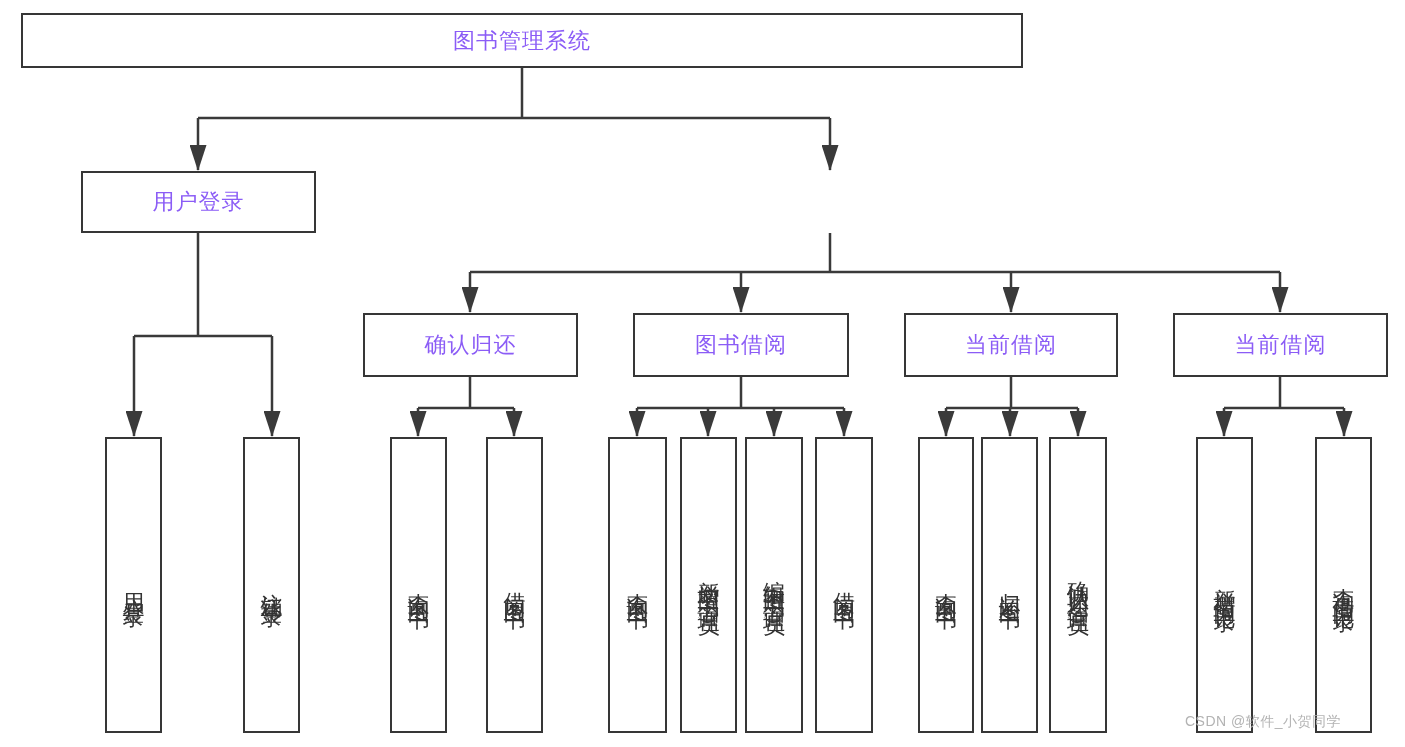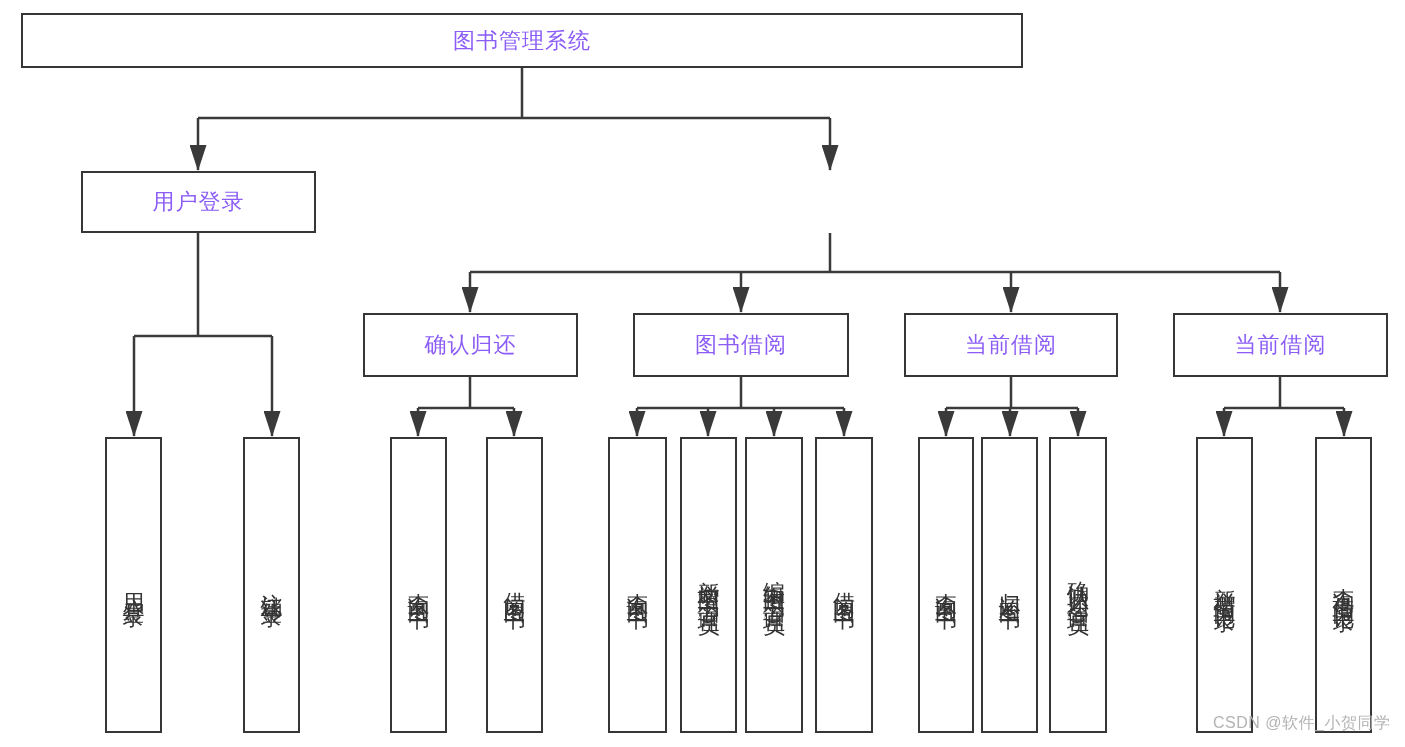--- a/index.html
+++ b/index.html
@@ -32,26 +32,25 @@
     font-size: 22px;
     writing-mode: vertical-rl;
     letter-spacing: 5px;
     line-height: 1;
     white-space: nowrap;
   }
   .watermark {
     position: absolute;
     left: 1185px;
     top: 713px;
-    font-size: 16px;
+    font-size: 14px;
     color: #b3b3b3;
     letter-spacing: 0.5px;
     white-space: nowrap;
     z-index: 5;
-    margin-left: 28px;
   }
 </style>
 </head>
 <body>
 
 <div class="canvas">
 
   <svg class="wires" width="1405" height="747" viewBox="0 0 1405 747" fill="none" xmlns="http://www.w3.org/2000/svg">
     <defs>
       <marker id="arw" viewBox="0 0 26 17" refX="25" refY="8.5" markerWidth="26" markerHeight="17" markerUnits="userSpaceOnUse" orient="auto">

